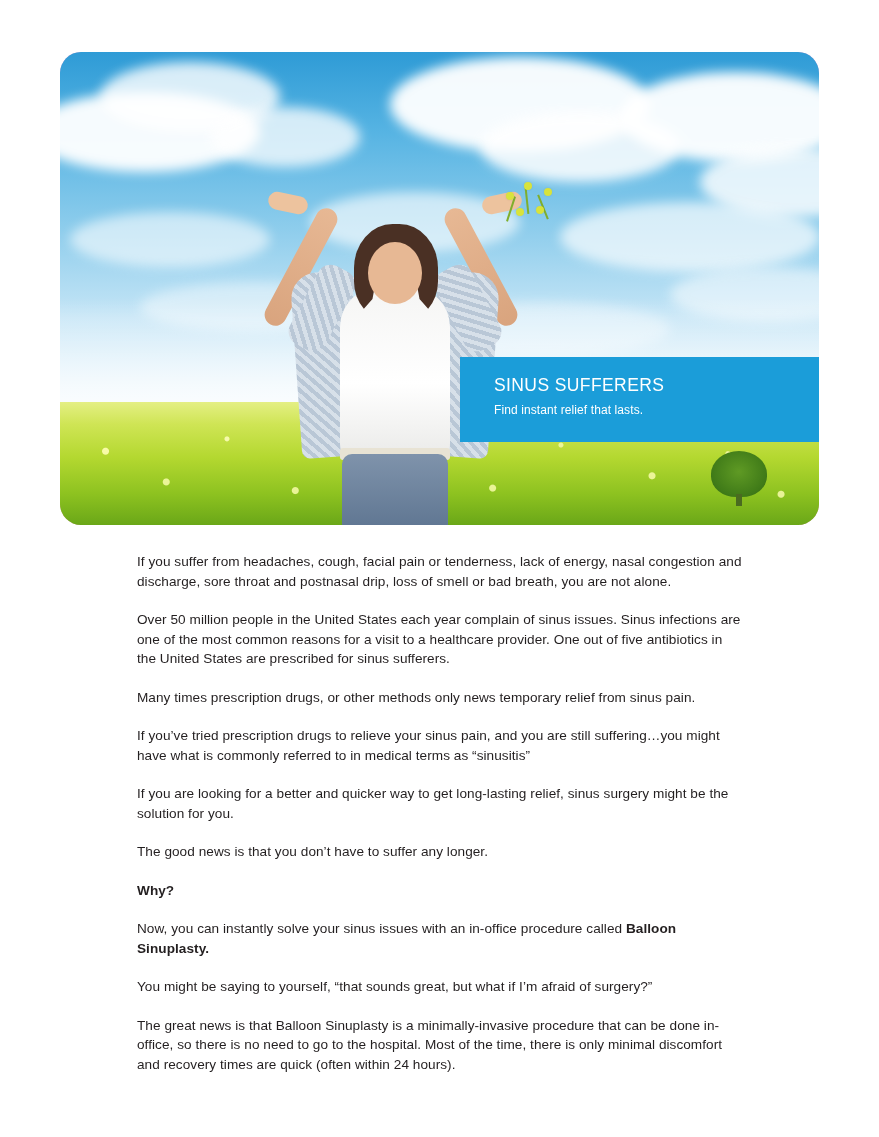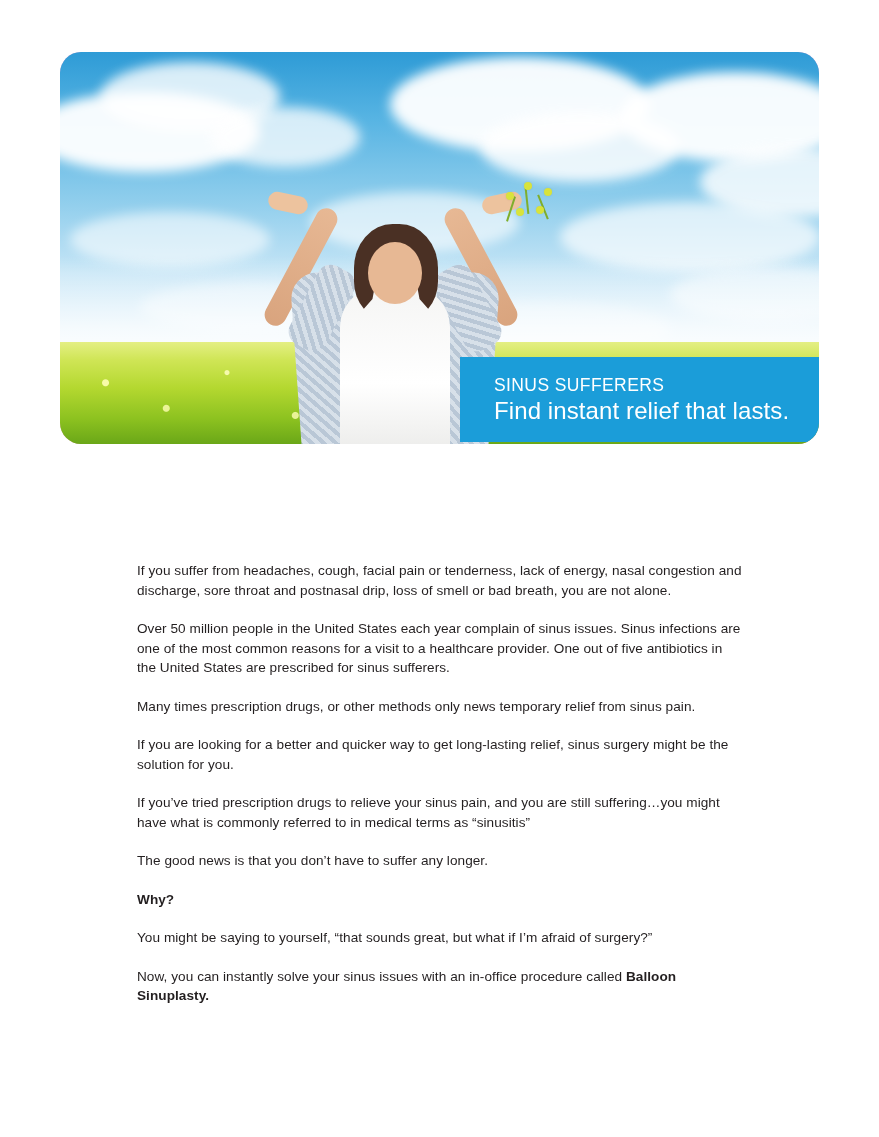--- a/index.html
+++ b/index.html
@@ -23,21 +23,21 @@
     height: 1137px;
     background: #ffffff;
   }
 
   
   .hero {
     position: absolute;
     left: 60px;
     top: 52px;
     width: 759px;
-    height: 392px;
+    height: 473px;
     overflow: hidden;
     background: #f9a8d4;
     border-radius: 21px;
   }
 
   .sky {
     position: absolute;
     left: 0; top: 0;
     width: 100%;
     height: 78%;
@@ -195,33 +195,32 @@
     padding: 16px 0 0 34px;
     box-sizing: border-box;
   }
   .caption-line1 {
     font-size: 17.5px;
     letter-spacing: .4px;
     line-height: 25px;
     font-weight: 400;
   }
   .caption-line2 {
-    font-size: 24px;
+    font-size: 12px;
     letter-spacing: .1px;
     line-height: 25px;
     font-weight: 400;
   }
 
   
   .body-copy {
     position: absolute;
     left: 137px;
     top: 552px;
     width: 608px;
-    margin-top: 9px;
   }
   .body-copy p {
     margin: 0 0 19px 0;
     font-size: 13.6px;
     line-height: 19.5px;
     color: #231f20;
     letter-spacing: .05px;
   }
   .body-copy p:last-child { margin-bottom: 0; }
   .b { font-weight: bold; }
@@ -285,21 +284,22 @@
     <div class="caption-box">
       <div class="caption-line1">SINUS SUFFERERS</div>
       <div class="caption-line2">Find instant relief that lasts.</div>
     </div>
   </div>
 
   <div class="body-copy">
     <p>If you suffer from headaches, cough, facial pain or tenderness, lack of energy, nasal congestion and discharge, sore throat and postnasal drip, loss of smell or bad breath, you are not alone.</p>
     <p>Over 50 million people in the United States each year complain of sinus issues. Sinus infections are one of the most common reasons for a visit to a healthcare provider. One out of five antibiotics in the United States are prescribed for sinus sufferers.</p>
     <p>Many times prescription drugs, or other methods only news temporary relief from sinus pain.</p>
+    <p>If you’ve tried prescription drugs to relieve your sinus pain, and you are still suffering…you might have what is commonly referred to in medical terms as “sinusitis”</p>
     <p>If you are looking for a better and quicker way to get long-lasting relief, sinus surgery might be the solution for you.</p>
-    <p>If you’ve tried prescription drugs to relieve your sinus pain, and you are still suffering…you might have what is commonly referred to in medical terms as “sinusitis”</p>
     <p>The good news is that you don’t have to suffer any longer.</p>
     <p class="q-why">Why?</p>
+    <p><span>Now, you can instantly solve your sinus issues with an in-office procedure called </span><span class="b">Balloon Sinuplasty.</span></p>
     <p>You might be saying to yourself, “that sounds great, but what if I’m afraid of surgery?”</p>
-    <p><span>Now, you can instantly solve your sinus issues with an in-office procedure called </span><span class="b">Balloon Sinuplasty.</span></p>
+    <p>The great news is that Balloon Sinuplasty is a minimally-invasive procedure that can be done in-office, so there is no need to go to the hospital.  Most of the time, there is only minimal discomfort and recovery times are quick (often within 24 hours).</p>
   </div>
 
 </div>
 
 </body></html>

